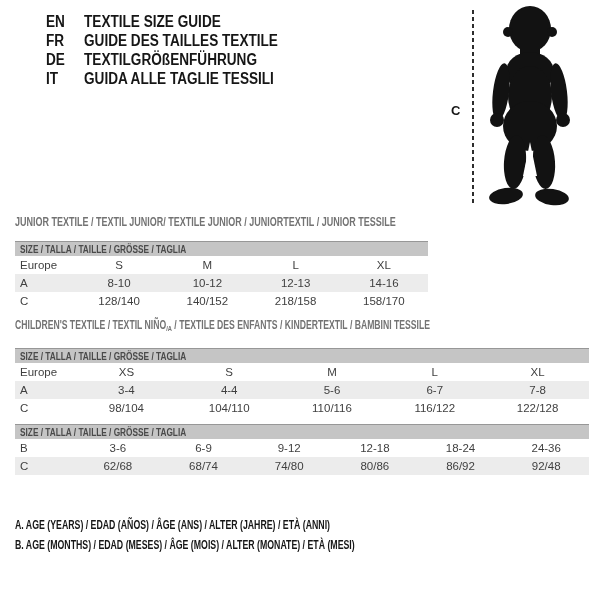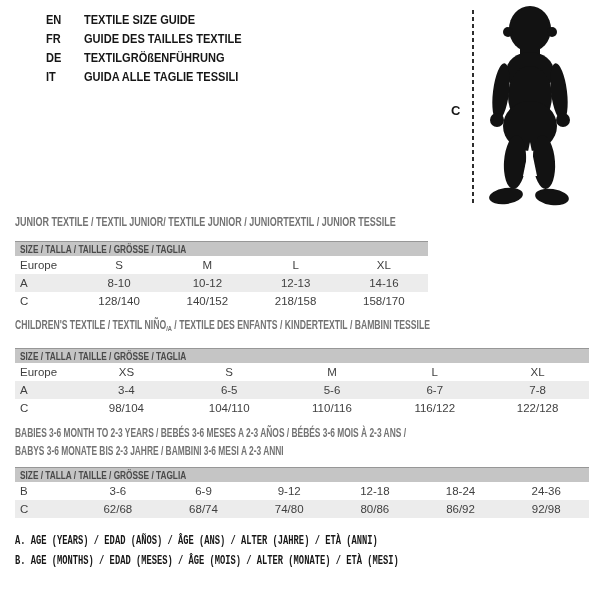--- a/index.html
+++ b/index.html
@@ -10,21 +10,21 @@
 
   .cond { display:inline-block; white-space:nowrap; transform-origin:0 50%; }
   .sx85 { transform:scaleX(.85); }
   .sx75 { transform:scaleX(.75); }
   .sx73 { transform:scaleX(.73); }
   .sx72 { transform:scaleX(.72); }
   .sx70 { transform:scaleX(.70); }
 
   
   .langs { position:absolute; left:22px; top:12px; }
-  .lang-row { display:flex; height:19px; align-items:flex-start; font-weight:700; font-size:13px; color:#161616;padding-left:24px; }
+  .lang-row { display:flex; height:19px; align-items:flex-end; font-weight:700; font-size:16px; color:#161616;padding-left:24px; }
   .lang-code { width:38px; }
 
   
   .measure-line { position:absolute; left:472px; top:10px; width:2px; height:196px;
     background-image:repeating-linear-gradient(to bottom,#2d2d2d 0px,#2d2d2d 4px,transparent 4px,transparent 7px); }
   .height-label { position:absolute; left:451px; top:103px; font-size:13px; font-weight:700; color:#161616; }
   .silhouette { position:absolute; left:482px; top:4px; width:95px; height:205px; }
 
   
   .sec { position:absolute; left:15px; }
@@ -37,21 +37,21 @@
   .tbl-row { display:flex; height:18px; align-items:center; font-size:11.5px; color:#3f3f3f; }
   .tbl-row.alt { background:#ececec; }
   .cell { flex:1; text-align:center; }
   .cell.rowlabel { flex:0 0 60px; text-align:left; padding-left:5px; }
 
   #sec-junior   { top:215px; width:413px; }
   #sec-children { top:318px; width:574px; }
   #sec-babies   { top:424px; width:574px; }
 
   
-  .legend { position:absolute; left:15px; top:531px;font-family:Liberation Mono, monospace; }
+  .legend { position:absolute; left:15px; top:515px; }
   .legend-line { display:block; height:20px; line-height:20px; font-size:12px; font-weight:700; color:#161616; }
 </style>
 </head>
 <body>
 
 <div class="page">
 
   <div class="langs">
     <div class="lang-row">
       <span class="lang-code"><span class="cond sx85">EN</span></span>
@@ -134,62 +134,58 @@
         <span class="cell rowlabel">Europe</span>
         <span class="cell">XS</span>
         <span class="cell">S</span>
         <span class="cell">M</span>
         <span class="cell">L</span>
         <span class="cell">XL</span>
       </div>
       <div class="tbl-row alt">
         <span class="cell rowlabel">A</span>
         <span class="cell">3-4</span>
-        <span class="cell">6-5</span>
+        <span class="cell">4-4</span>
         <span class="cell">5-6</span>
         <span class="cell">6-7</span>
         <span class="cell">7-8</span>
       </div>
       <div class="tbl-row">
         <span class="cell rowlabel">C</span>
         <span class="cell">98/104</span>
         <span class="cell">104/110</span>
         <span class="cell">110/116</span>
         <span class="cell">116/122</span>
         <span class="cell">122/128</span>
       </div>
     </div>
   </section>
 
   <section class="sec" id="sec-babies">
-    <h2 class="sec-title two-line">
-      <span class="cond sx70">BABIES 3-6 MONTH TO 2-3 YEARS / BEBÉS 3-6 MESES A 2-3 AÑOS / BÉBÉS 3-6 MOIS À 2-3 ANS /</span><br>
-      <span class="cond sx70">BABYS 3-6 MONATE BIS 2-3 JAHRE / BAMBINI 3-6 MESI A 2-3 ANNI</span>
-    </h2>
     <div class="tbl">
       <div class="tbl-head">
           <span class="cond sx72">SIZE / TALLA / TAILLE / GRÖSSE / TAGLIA</span>
         </div>
       <div class="tbl-row">
         <span class="cell rowlabel">B</span>
         <span class="cell">3-6</span>
         <span class="cell">6-9</span>
         <span class="cell">9-12</span>
         <span class="cell">12-18</span>
         <span class="cell">18-24</span>
         <span class="cell">24-36</span>
       </div>
       <div class="tbl-row alt">
         <span class="cell rowlabel">C</span>
         <span class="cell">62/68</span>
         <span class="cell">68/74</span>
         <span class="cell">74/80</span>
         <span class="cell">80/86</span>
         <span class="cell">86/92</span>
-        <span class="cell">92/98</span>
+        <span class="cell">92/48</span>
       </div>
     </div>
   </section>
 
   <div class="legend">
     <span class="legend-line"><span class="cond sx73">A. AGE (YEARS) / EDAD (AÑOS) / ÂGE (ANS) / ALTER (JAHRE) / ETÀ (ANNI)</span></span>
     <span class="legend-line"><span class="cond sx73">B. AGE (MONTHS) / EDAD (MESES) / ÂGE (MOIS) / ALTER (MONATE) / ETÀ (MESI)</span></span>
   </div>
 
 </div>

